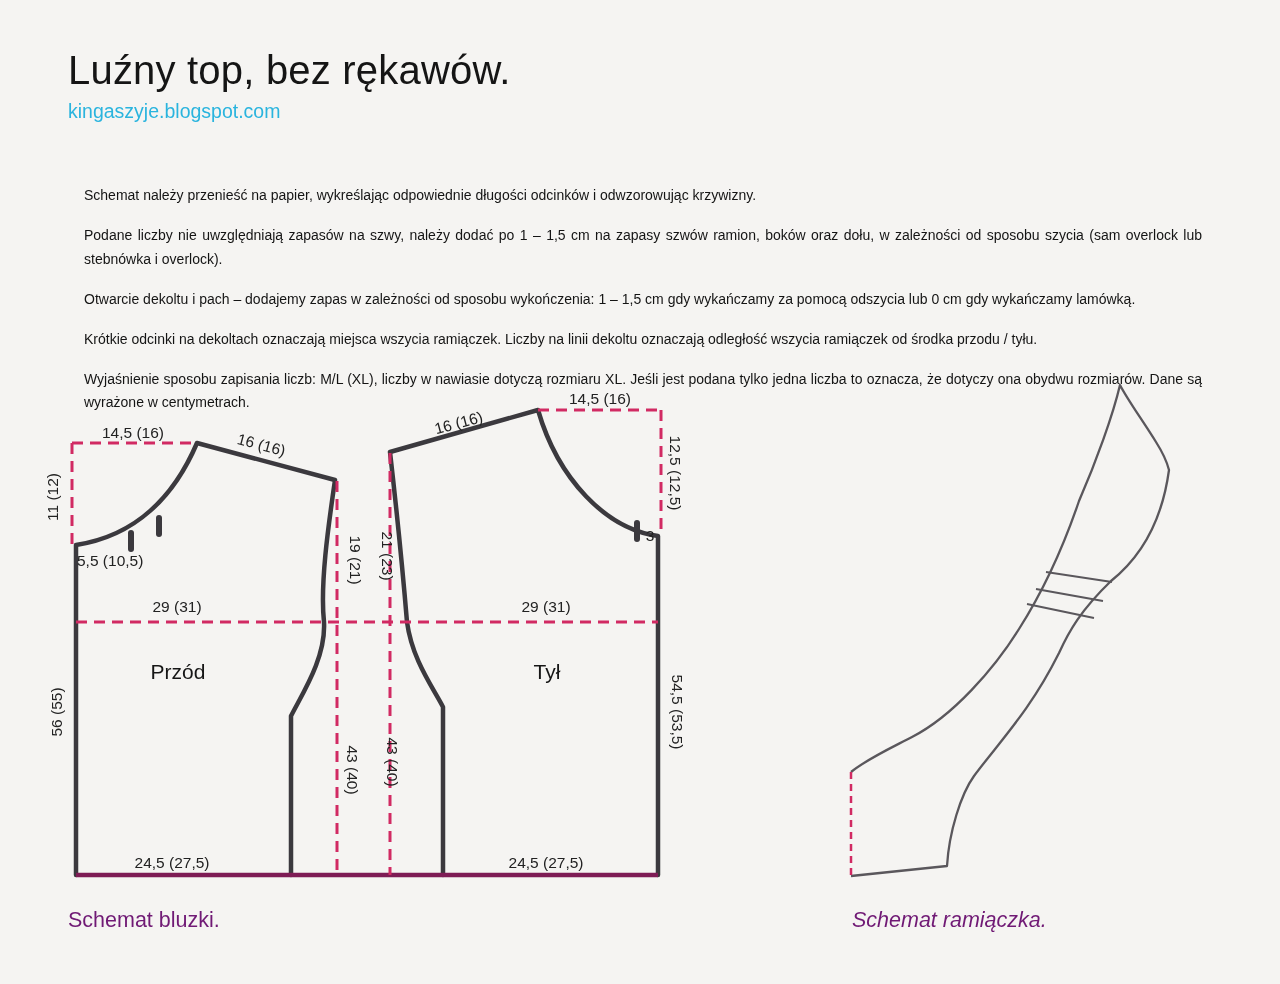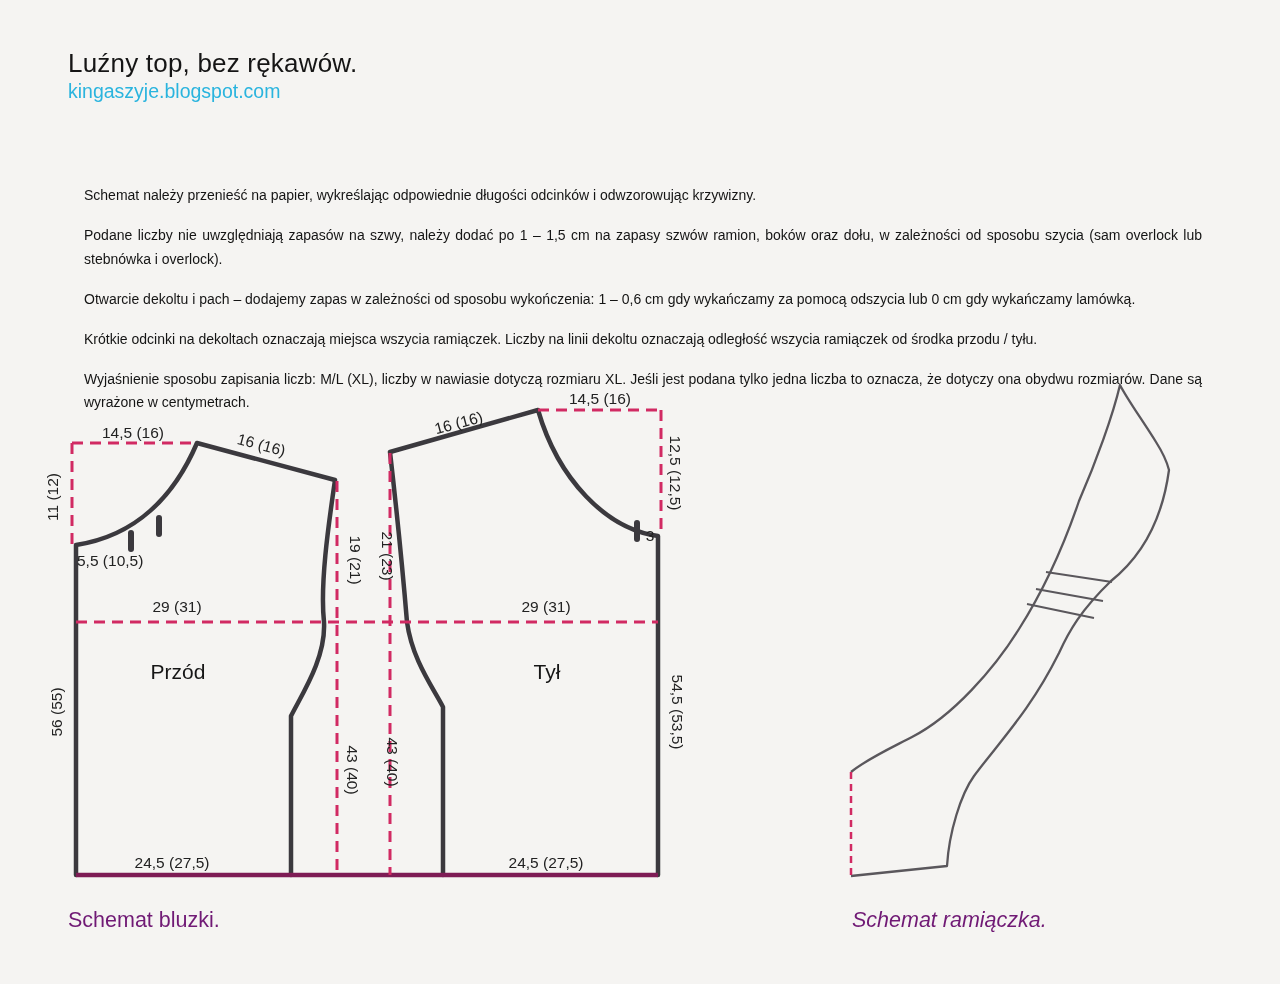--- a/index.html
+++ b/index.html
@@ -6,23 +6,23 @@
   body{
     width:1280px;height:984px;
     background:#f5f4f2;
     font-family:"Liberation Sans", sans-serif;
     color:#1c1c1c;
     position:relative;
     overflow:hidden;
   }
   .abs{position:absolute;}
   .header{left:68px;top:48px;width:900px;}
-  .title{font-size:26px;font-weight:400;letter-spacing:0.2px;margin:0;color:#151515;}
+  .title{font-size:40px;font-weight:400;letter-spacing:0.2px;margin:0;color:#151515;}
   .subtitle{font-size:23px;font-weight:400;margin:6px 0 0 0;color:#1b1b1b;}
-  .blog-link{display:inline-block;margin-top:1px;font-size:19.5px;text-decoration:none;cursor:pointer;}
+  .blog-link{display:inline-block;margin-top:7px;font-size:19.5px;text-decoration:none;cursor:pointer;}
   .instructions{left:68px;top:168px;width:1150px;}
   .instructions p{
     margin:16px;padding:0;
     font-size:14px;line-height:23.9px;
     text-align:justify;
     color:#141414;
   }
   .diagram-svg{left:0;top:0;width:1280px;height:984px;pointer-events:none;}
   .caption{font-size:21.5px;color:#701a75;}
   .caption-blouse{left:68px;top:908px;}
@@ -34,21 +34,21 @@
 <body>
 
 <div class="abs header">
   <h1 class="title">Luźny top, bez rękawów.</h1>
   <a class="blog-link" style="color: rgb(42, 180, 222);">kingaszyje.blogspot.com</a>
 </div>
 
 <div class="abs instructions">
   <p>Schemat należy przenieść na papier, wykreślając odpowiednie długości odcinków i odwzorowując krzywizny.</p>
   <p>Podane liczby nie uwzględniają zapasów na szwy, należy dodać po 1 – 1,5 cm na zapasy szwów ramion, boków oraz dołu, w zależności od sposobu szycia (sam overlock lub stebnówka i overlock).</p>
-  <p>Otwarcie dekoltu i pach – dodajemy zapas w zależności od sposobu wykończenia: 1 – 0,6 cm gdy wykańczamy za pomocą odszycia lub 0 cm gdy wykańczamy lamówką.</p>
+  <p>Otwarcie dekoltu i pach – dodajemy zapas w zależności od sposobu wykończenia: 1 – 1,5 cm gdy wykańczamy za pomocą odszycia lub 0 cm gdy wykańczamy lamówką.</p>
   <p>Krótkie odcinki na dekoltach oznaczają miejsca wszycia ramiączek. Liczby na linii dekoltu oznaczają odległość wszycia ramiączek od środka przodu / tyłu.</p>
   <p>Wyjaśnienie sposobu zapisania liczb: M/L (XL), liczby w nawiasie dotyczą rozmiaru XL. Jeśli jest podana tylko jedna liczba to oznacza, że dotyczy ona obydwu rozmiarów. Dane są wyrażone w centymetrach.</p>
 </div>
 
 <svg class="abs diagram-svg" viewBox="0 0 1280 984" xmlns="http://www.w3.org/2000/svg">
 
   <g fill="none" stroke-width="4.5" stroke-linecap="round" stroke-linejoin="round" stroke="#3b393e">
 
     <path d="M76,545 C135,536 174,497 197,443 L335,480
              M335,480 C328,528 320,585 324,622

